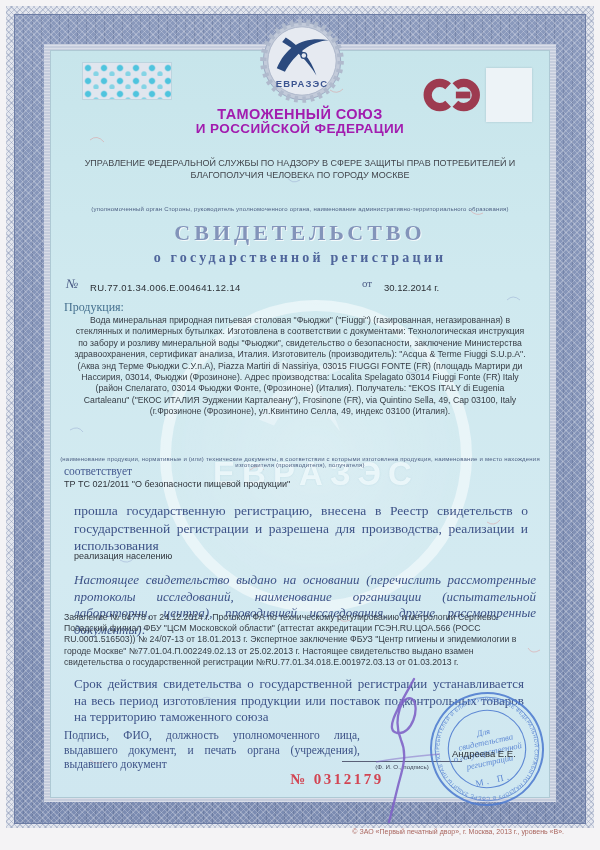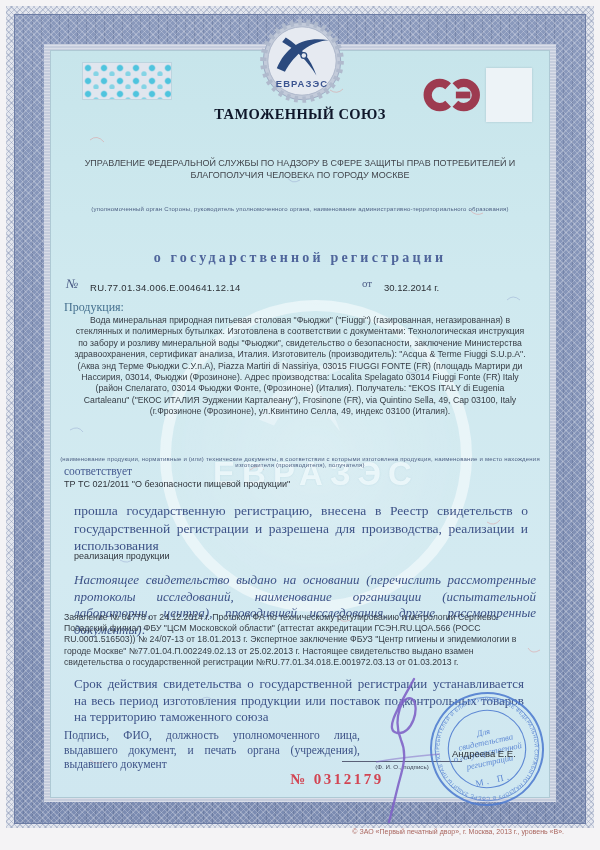--- a/index.html
+++ b/index.html
@@ -50,22 +50,22 @@
       radial-gradient(circle at 13px 11px,#7fd3e5 2px,transparent 3.4px);
     background-size:16px 13px;opacity:.92;}
   .se-mark{position:absolute;left:423px;top:74px;width:58px;height:42px;}
   .white-rect{position:absolute;left:486px;top:68px;width:46px;height:54px;
     background:rgba(241,244,248,.9);box-shadow:0 0 2px rgba(120,140,160,.4);}
 
   
   .abs{position:absolute;}
   .center{text-align:center;}
   .serifblue{font-family:"Liberation Serif",serif;color:#3d5287;}
-  .union-title{left:60px;right:60px;top:107px;font-family:Liberation Serif, serif;
-    font-weight:bold;color:#0f172a;font-size:13.5px;line-height:14.5px;letter-spacing:.4px;}
+  .union-title{left:60px;right:60px;top:107px;font-family:Liberation Sans, sans-serif;
+    font-weight:bold;color:#a21caf;font-size:13.5px;line-height:14.5px;letter-spacing:.4px;}
   .union-title .l1{font-size:14.5px;}
   .authority{left:52px;right:52px;top:157px;font-size:9px;line-height:12px;color:#42464d;}
   .caption{font-size:6px;color:#4f6184;letter-spacing:.2px;}
   .caption1{left:64px;right:64px;top:206px;}
   .doc-title{left:0;right:0;top:220px;font-family:"Liberation Serif",serif;font-weight:bold;
     font-size:22px;letter-spacing:4px;color:#8394ba;text-shadow:1px 1px 0 rgba(255,255,255,.75);}
   .doc-subtitle{left:0;right:0;top:250px;font-family:"Liberation Serif",serif;font-weight:bold;
     font-size:14px;letter-spacing:3.2px;color:#4f659b;}
   .num-label{left:66px;top:276px;font-family:"Liberation Serif",serif;font-style:italic;
     font-size:13px;color:#4a5a85;}
@@ -156,42 +156,44 @@
     <g fill="none" stroke="#9d3b50" stroke-width="8.5">
       <path d="M26 12 A 12.5 12.5 0 1 0 26 30"></path>
       <path d="M33.5 12 A 12.5 12.5 0 1 1 33.5 30"></path>
     </g>
     <path d="M34 21 H 49" stroke="#9d3b50" stroke-width="7" fill="none"></path>
   </svg>
   <div class="white-rect"></div>
 
   <div class="abs center union-title">
     <div class="l1">ТАМОЖЕННЫЙ СОЮЗ</div>
+    <div>И РОССИЙСКОЙ ФЕДЕРАЦИИ</div>
   </div>
   <div class="abs center authority">
     <div>УПРАВЛЕНИЕ ФЕДЕРАЛЬНОЙ СЛУЖБЫ ПО НАДЗОРУ В СФЕРЕ ЗАЩИТЫ ПРАВ ПОТРЕБИТЕЛЕЙ И БЛАГОПОЛУЧИЯ ЧЕЛОВЕКА ПО ГОРОДУ МОСКВЕ</div>
   </div>
   <div class="abs center caption caption1">(уполномоченный орган Стороны, руководитель уполномоченного органа, наименование административно-территориального образования)</div>
 
+  <div class="abs center doc-title">СВИДЕТЕЛЬСТВО</div>
   <div class="abs center doc-subtitle">о государственной регистрации</div>
 
   <div class="abs num-label">№</div>
   <div class="abs num-value">RU.77.01.34.006.Е.004641.12.14</div>
   <div class="abs date-label">от</div>
   <div class="abs date-value">30.12.2014 г.</div>
 
   <div class="abs product-heading">Продукция:</div>
   <div class="abs smalltext product-text">Вода минеральная природная питьевая столовая "Фьюджи" ("Fiuggi") (газированная, негазированная) в стеклянных и полимерных бутылках. Изготовлена в соответствии с документами: Технологическая инструкция по забору и розливу минеральной воды "Фьюджи", свидетельство о безопасности, заключение Министерства здравоохранения, сертификат анализа, Италия. Изготовитель (производитель): "Acqua &amp; Terme Fiuggi S.U.p.A". (Аква энд Терме Фьюджи С.У.п.А), Piazza Martiri di Nassiriya, 03015 FIUGGI FONTE (FR) (площадь Мартири ди Нассирия, 03014, Фьюджи (Фрозиноне). Адрес производства: Localita Spelagato 03014 Fiuggi Fonte (FR) Italy (район Спелагато, 03014 Фьюджи Фонте, (Фрозиноне) (Италия). Получатель: "EKOS ITALY di Eugenia Cartaleanu" ("ЕКОС ИТАЛИЯ Эуджении Карталеану"), Frosinone (FR), via Quintino Sella, 49, Cap 03100, Italy (г.Фрозиноне (Фрозиноне), ул.Квинтино Селла, 49, индекс 03100 (Италия).</div>
   <div class="abs center caption caption2">(наименование продукции, нормативные и (или) технические документы, в соответствии с которыми изготовлена продукция, наименование и место нахождения изготовителя (производителя), получателя)</div>
 
   <div class="abs comp-label">соответствует</div>
   <div class="abs comp-value">ТР ТС 021/2011 "О безопасности пищевой продукции"</div>
 
   <div class="abs serifblue justify reg-statement">прошла государственную регистрацию, внесена в Реестр свидетельств о государственной регистрации и разрешена для производства, реализации и использования</div>
-  <div class="abs usage">реализация продукции</div>
+  <div class="abs usage">реализация населению</div>
 
   <div class="abs serifblue justify basis-heading">Настоящее свидетельство выдано на основании (перечислить рассмотренные протоколы исследований, наименование организации (испытательной лаборатории, центра), проводившей исследования, другие рассмотренные документы):</div>
   <div class="abs smalltext basis-text">Заявление № 04778 от 24.12.2014 г. Протокол ФА по техническому регулированию и метрологии Сергиево-Посадский филиал ФБУ "ЦСМ Московской области" (аттестат аккредитации ГСЭН.RU.ЦОА.566 (РОСС RU.0001.516503)) № 24/07-13 от 18.01.2013 г. Экспертное заключение ФБУЗ "Центр гигиены и эпидемиологии в городе Москве" №77.01.04.П.002249.02.13 от 25.02.2013 г. Настоящее свидетельство выдано взамен свидетельства о государственной регистрации №RU.77.01.34.018.Е.001972.03.13 от 01.03.2013 г.</div>
 
   <div class="abs serifblue justify validity">Срок действия свидетельства о государственной регистрации устанавливается на весь период изготовления продукции или поставок подконтрольных товаров на территорию таможенного союза</div>
 
   <div class="abs serifblue justify sign-label">Подпись, ФИО, должность уполномоченного лица, выдавшего документ, и печать органа (учреждения), выдавшего документ</div>
   <div class="abs sign-line"></div>
   <div class="abs sign-line-caption">(Ф. И. О., подпись)</div>
   <div class="abs signer-name">Андреева Е.Е.</div>

